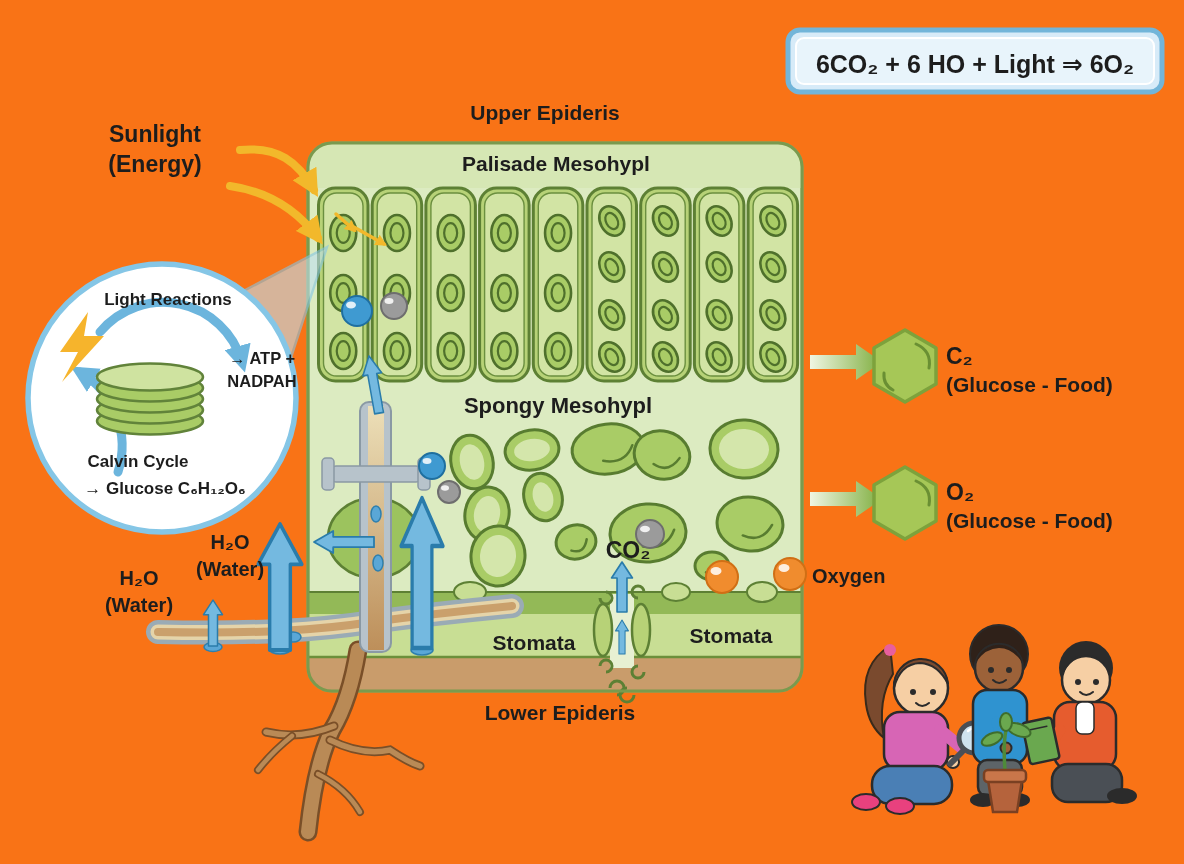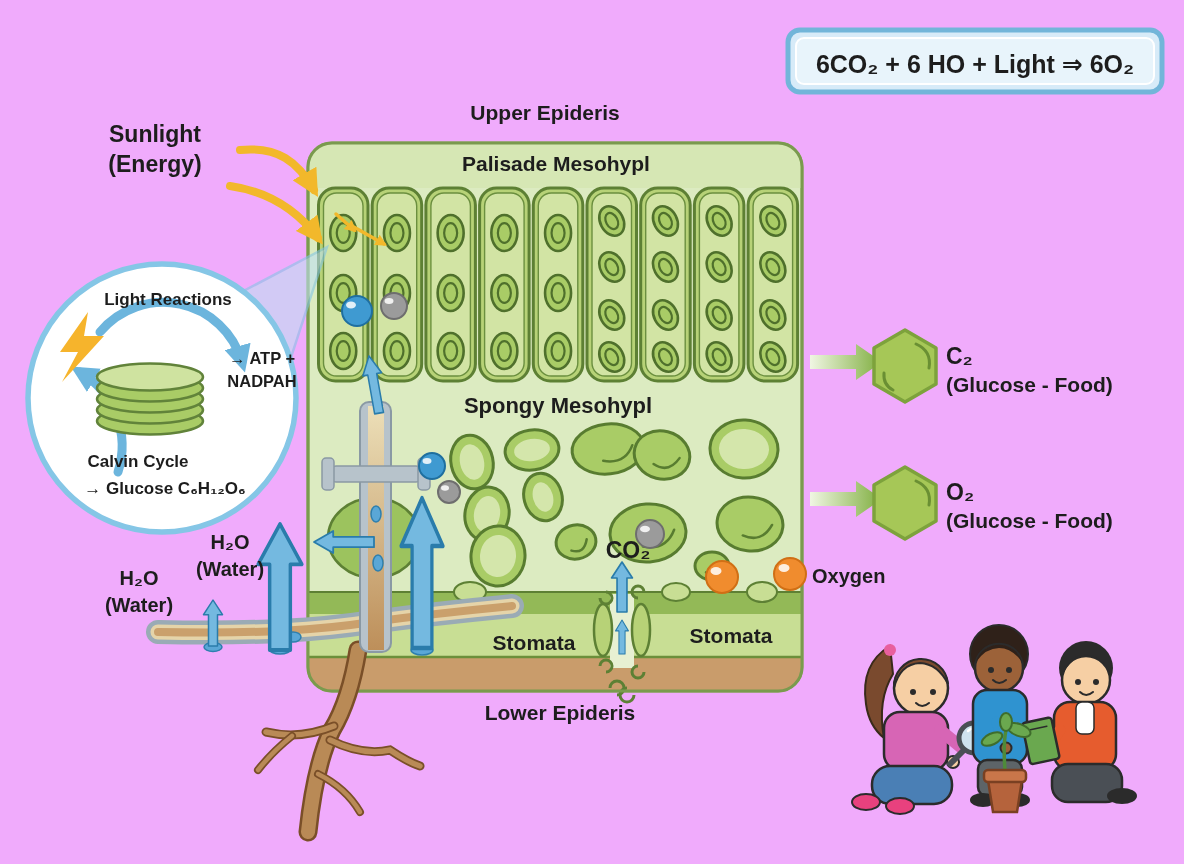--- a/index.html
+++ b/index.html
@@ -1,16 +1,16 @@
 <!DOCTYPE html>
 <html><head>
 <meta charset="utf-8">
 <style>
   html,body{margin:0;padding:0;background:#fff;}
-  .stage{position:relative;width:1184px;height:864px;background:#f0abfc;overflow:hidden;}
+  .stage{position:relative;width:1184px;height:864px;background:#f97316;overflow:hidden;}
   svg text{font-family:"Liberation Sans","DejaVu Sans",sans-serif;font-weight:bold;fill:#1d1d1d;}
   .t21{font-size:21px;} .t22{font-size:22px;} .t23{font-size:23px;} .t20{font-size:20px;}
   .t17{font-size:17px;} .t16{font-size:16.5px;} .t25{font-size:25px;}
 </style>
 </head>
 <body>
 
 <div class="stage">
 <svg viewBox="0 0 1184 864" width="1184" height="864">
   <defs>

